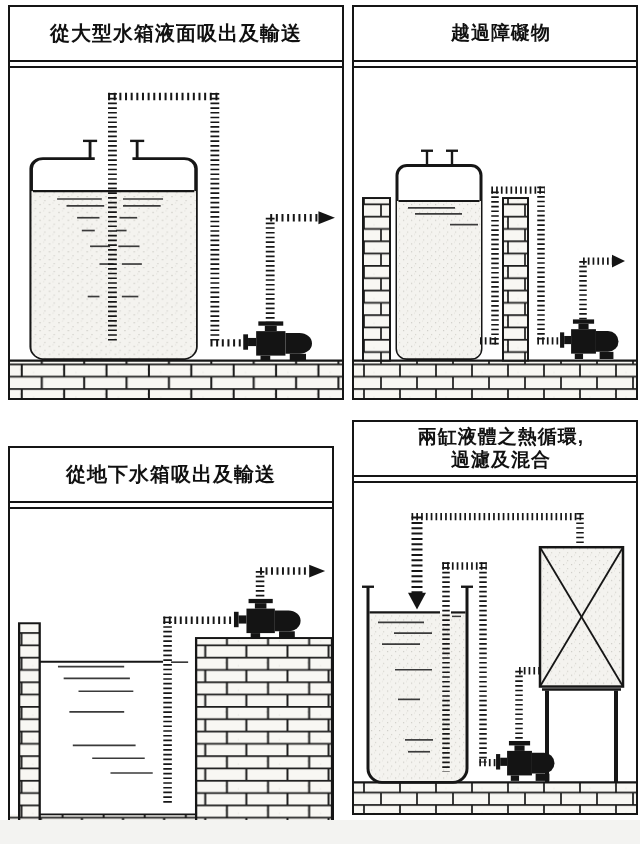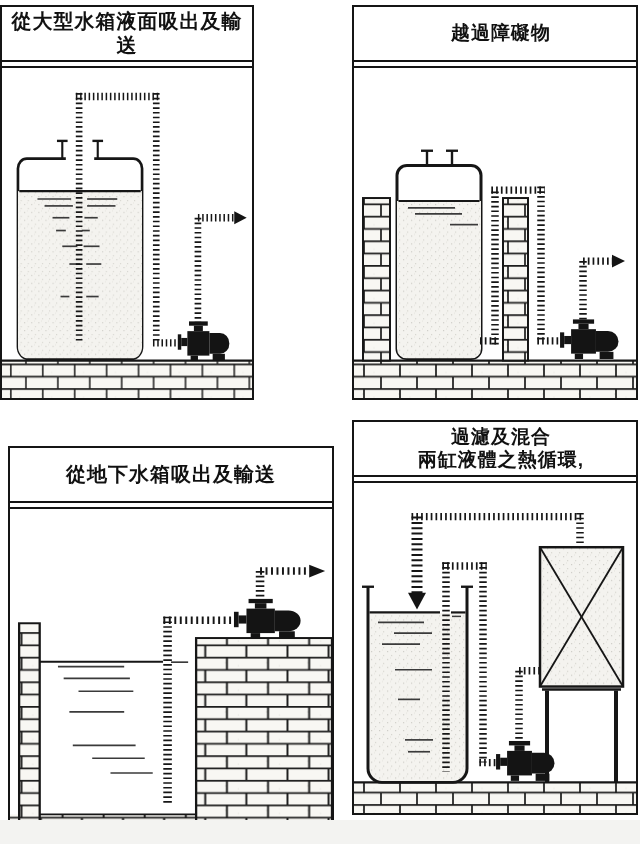--- a/index.html
+++ b/index.html
@@ -6,21 +6,21 @@
   body{
     width:640px;height:844px;position:relative;background:#ffffff;
     font-family:"Liberation Sans","DejaVu Sans",sans-serif;
     overflow:hidden;
   }
   .defs-svg{position:absolute;width:0;height:0;}
   .panel{
     position:absolute;background:#fff;border:2.5px solid #151515;
     box-sizing:border-box;
   }
-  #p1{left:0;  top:5px;   width:254px;height:395px;}
+  #p1{left:8px;  top:5px;   width:336px;height:395px;}
   #p2{left:352px;top:5px;   width:286px;height:395px;}
   #p3{left:8px;  top:420px; width:326px;height:395px;margin-top:26px;}
   #p4{left:352px;top:420px; width:286px;height:395px;}
   .title{
     height:53px;display:flex;flex-direction:column;justify-content:center;
     align-items:center;font-weight:700;color:#111;
     font-size:20px;line-height:1.17;letter-spacing:1px;text-align:center;
   }
   .two-line .title{font-size:19px;margin-left:12px;}
   .title-line:empty{display:none;}
@@ -208,22 +208,22 @@
         <line x1="219" y1="63" x2="262" y2="63"></line>
       </g>
       <polygon points="262,56.5 262,69.5 276,63" fill="#141414"></polygon>
       <use href="#pump" x="196" y="91" width="59" height="40.5"></use>
     </svg>
   </div>
 </section>
 
 <section class="panel two-line" id="p4">
   <div class="title">
+    <div class="title-line">兩缸液體之熱循環,</div>
     <div class="title-line">過濾及混合</div>
-    <div class="title-line">兩缸液體之熱循環,</div>
   </div>
   <div class="sep"></div>
   <div class="scene">
     <svg viewBox="0 0 282 334" preserveAspectRatio="none">
       <g>
         <rect x="0" y="303" width="282" height="31" fill="url(#brickPat)"></rect>
         <line x1="0" y1="303" x2="282" y2="303" stroke="#161616" stroke-width="2.4"></line>
       </g>
       <g>
         <rect x="15.5" y="131" width="96" height="171" fill="url(#speckPat)" clip-path="url(#p4TankClip)"></rect>

